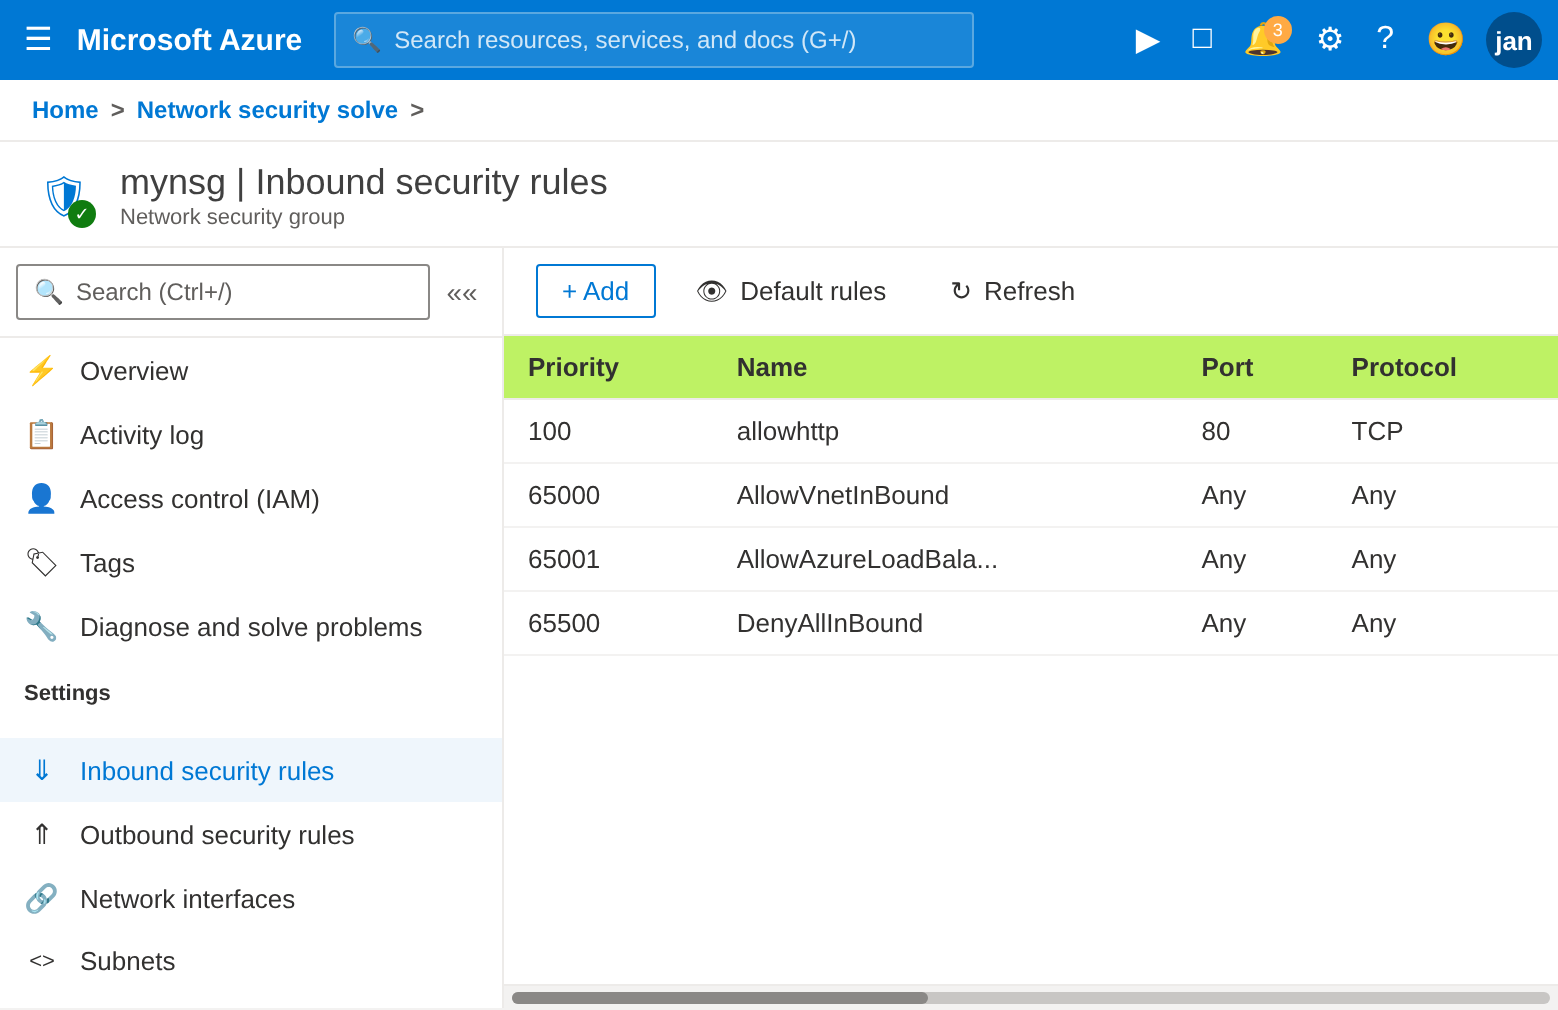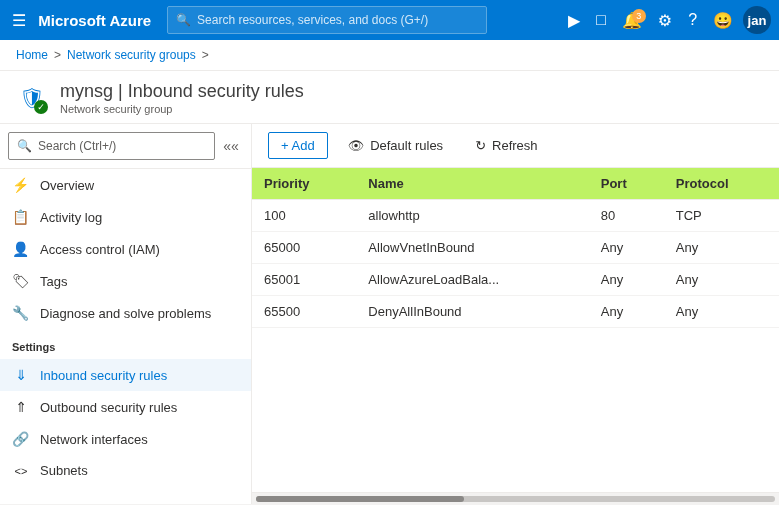--- a/index.html
+++ b/index.html
@@ -44,20 +44,21 @@
     
     .breadcrumb {
       background: white;
       padding: 8px 16px;
       display: flex;
       align-items: center;
       gap: 6px;
       font-size: 12px;
       color: #0078d4;
       border-bottom: 1px solid #edebe9;
+      font-weight: bold;
     }
     .breadcrumb span { color: #605e5c; }
     .breadcrumb a { color: #0078d4; text-decoration: none; cursor: pointer; }
 
     
     .page-header {
       background: white;
       padding: 10px 16px 8px 16px;
       border-bottom: 1px solid #edebe9;
       display: flex;
@@ -124,21 +125,21 @@
       align-items: center;
       padding: 8px 12px;
       gap: 10px;
       cursor: pointer;
       font-size: 13px;
       color: #323130;
     }
     .sidebar-item.active { background: #eff6fc; color: #0078d4; font-weight: 500; }
     .sidebar-item .item-icon { font-size: 14px; width: 18px; text-align: center; }
     .sidebar-section-label {
-      padding: 12px 12px 6px 12px;
+      padding: 12px 12px 16px 12px;
       font-size: 11px;
       font-weight: 600;
       color: #323130;
       text-transform: none;
     }
 
     
     .content {
       flex: 1;
       background: white;
@@ -247,21 +248,21 @@
     <div class="topbar-icon">⚙</div>
     <div class="topbar-icon">?</div>
     <div class="topbar-icon">😀</div>
     <div class="topbar-avatar">jan</div>
   </div>
 </div>
 
 <div class="breadcrumb">
   <a>Home</a>
   <span>&gt;</span>
-  <a>Network security groups</a>
+  <a>Network security solve</a>
   <span>&gt;</span>
 </div>
 
 <div class="page-header">
   <div class="page-header-icon">
     <span class="icon-main">🛡</span>
     <span class="icon-badge">✓</span>
   </div>
   <div class="page-header-text">
     <h1>

